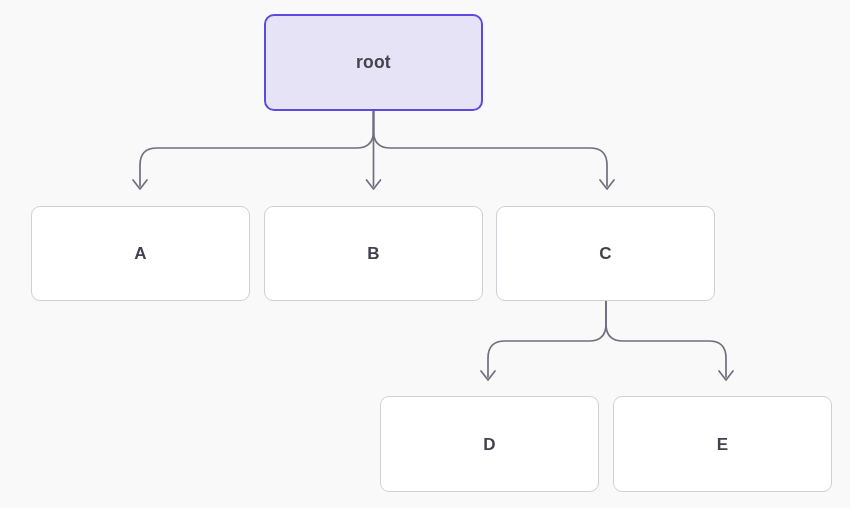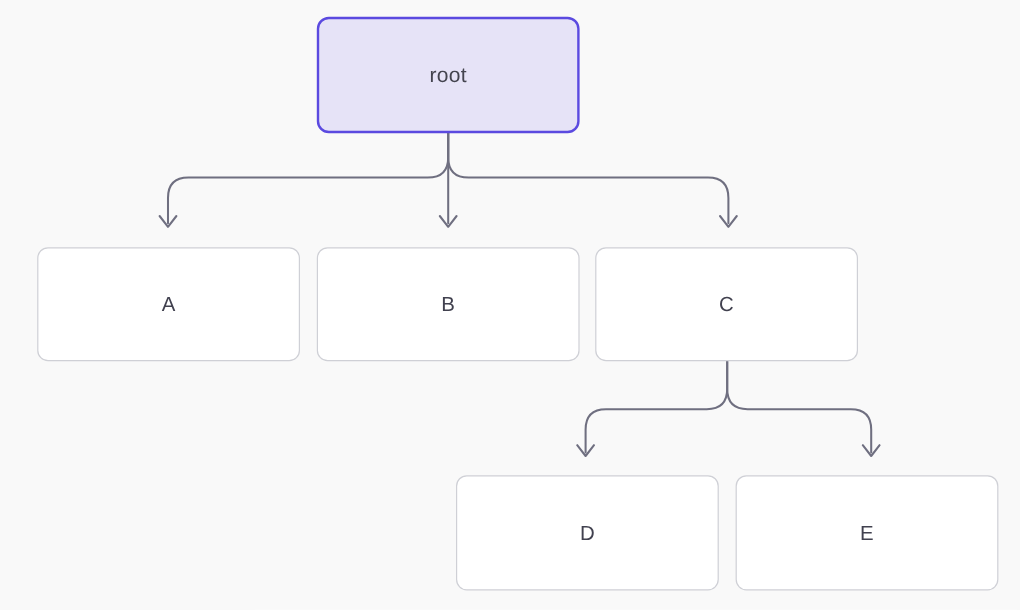--- a/index.html
+++ b/index.html
@@ -37,21 +37,21 @@
     z-index: 2;
   }
   .node.root-style {
     background: #e6e3f7;
     border: 2px solid #5b4ae0;
     border-radius: 10px;
   }
   .node-label {
     font-family: "Liberation Sans", sans-serif;
     font-size: 17px;
-    font-weight: normal;
+    font-weight: bold;
     color: #41414f;
     letter-spacing: 0.2px;
     line-height: 1;
     user-select: none;
   }
   .node.root-style .node-label {
     font-size: 17.5px;
     color: #44444f;
   }
   .edge-path {

